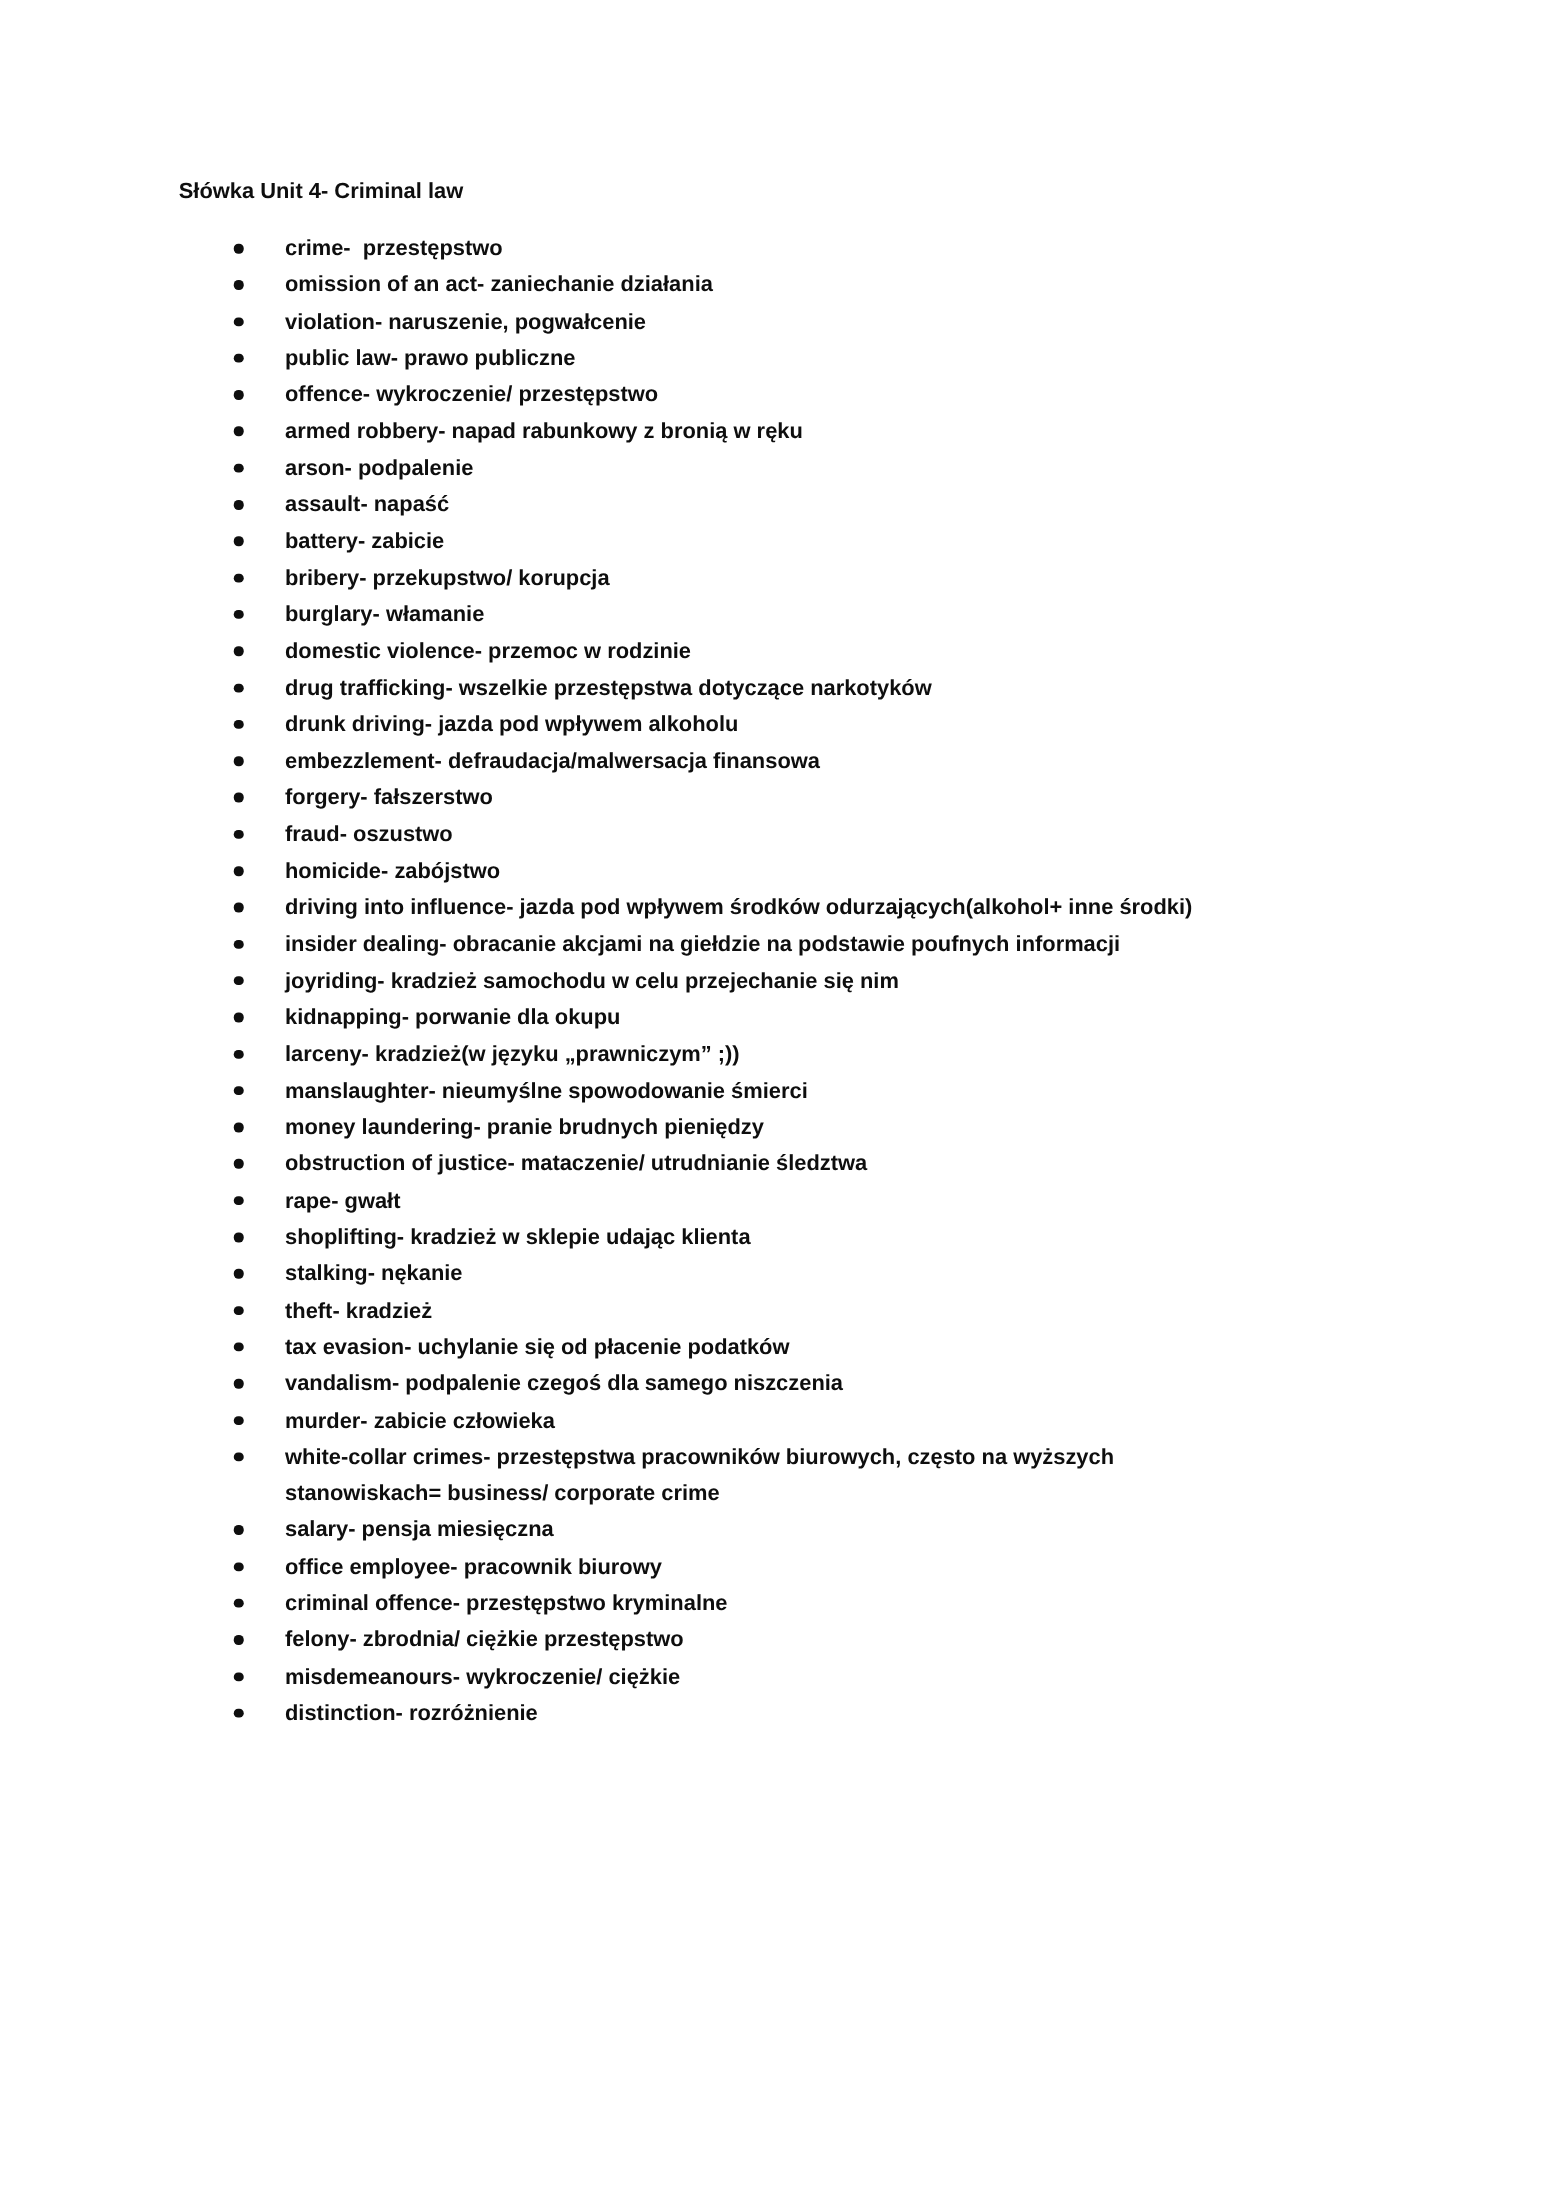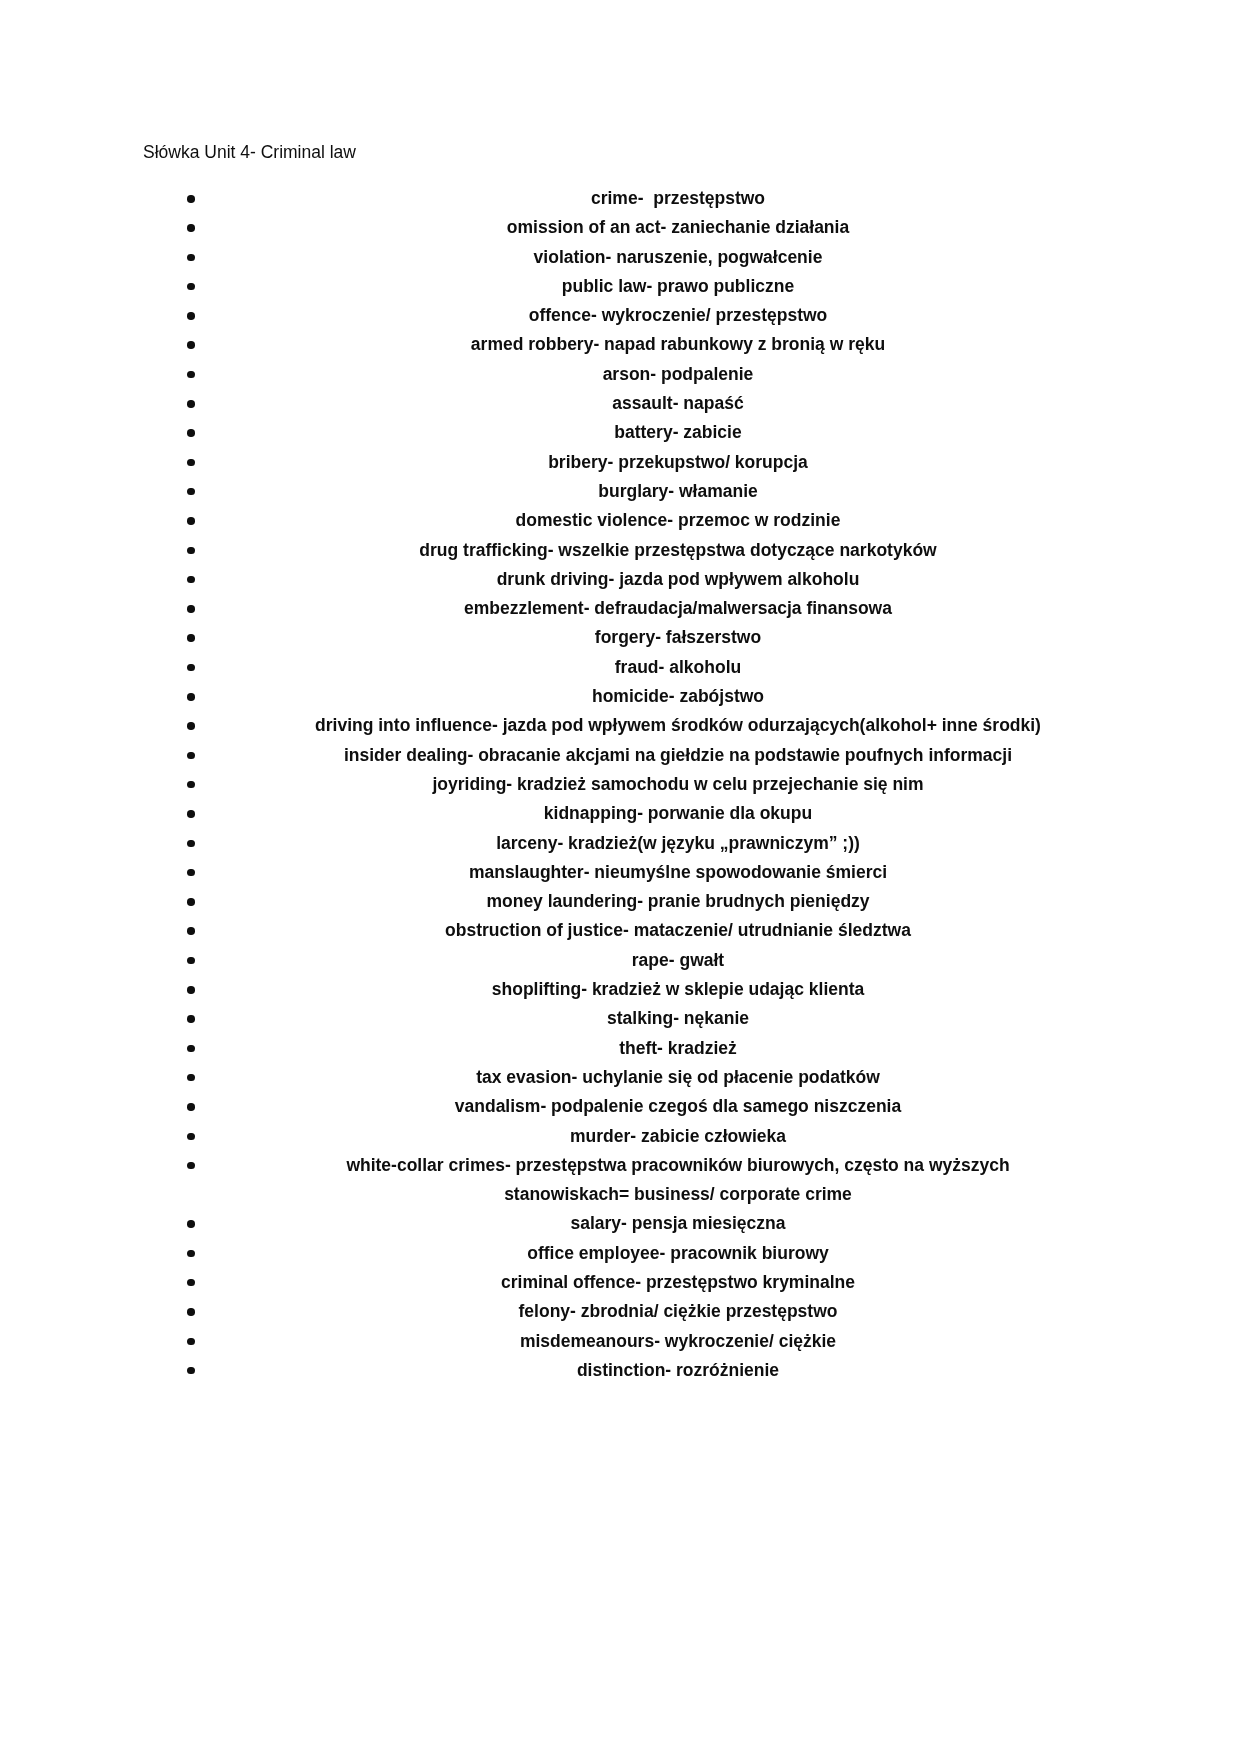--- a/index.html
+++ b/index.html
@@ -15,34 +15,33 @@
     font-family: "Liberation Sans", sans-serif;
     color: #0e0e0e;
     overflow: hidden;
   }
   .doc-title {
     position: absolute;
     left: 143px;
     top: 140px;
     margin: 0;
     font-size: 17.5px;
-    font-weight: 400;
+    font-weight: 700;
     line-height: 24px;
     color: #0e0e0e;
     white-space: pre-wrap;
   }
   ul.vocab-list {
     position: absolute;
     left: 228px;
     top: 184px;
     width: 900px;
     margin: 0;
     padding: 0;
     list-style: none;
-    text-align: center;
   }
   ul.vocab-list li {
     position: relative;
     font-size: 17.5px;
     font-weight: 600;
     line-height: 29.3px;
     color: #0e0e0e;
     white-space: pre-wrap;
   }
   ul.vocab-list li::before {
@@ -71,21 +70,21 @@
       <li>arson- podpalenie</li>
       <li>assault- napaść</li>
       <li>battery- zabicie</li>
       <li>bribery- przekupstwo/ korupcja</li>
       <li>burglary- włamanie</li>
       <li>domestic violence- przemoc w rodzinie</li>
       <li>drug trafficking- wszelkie przestępstwa dotyczące narkotyków</li>
       <li>drunk driving- jazda pod wpływem alkoholu</li>
       <li>embezzlement- defraudacja/malwersacja finansowa</li>
       <li>forgery- fałszerstwo</li>
-      <li>fraud- alkoholu</li>
+      <li>fraud- oszustwo</li>
       <li>homicide- zabójstwo</li>
       <li>driving into influence- jazda pod wpływem środków odurzających(alkohol+ inne środki)</li>
       <li>insider dealing- obracanie akcjami na giełdzie na podstawie poufnych informacji</li>
       <li>joyriding- kradzież samochodu w celu przejechanie się nim</li>
       <li>kidnapping- porwanie dla okupu</li>
       <li>larceny- kradzież(w języku „prawniczym” ;))</li>
       <li>manslaughter- nieumyślne spowodowanie śmierci</li>
       <li>money laundering- pranie brudnych pieniędzy</li>
       <li>obstruction of justice- mataczenie/ utrudnianie śledztwa</li>
       <li>rape- gwałt</li>

